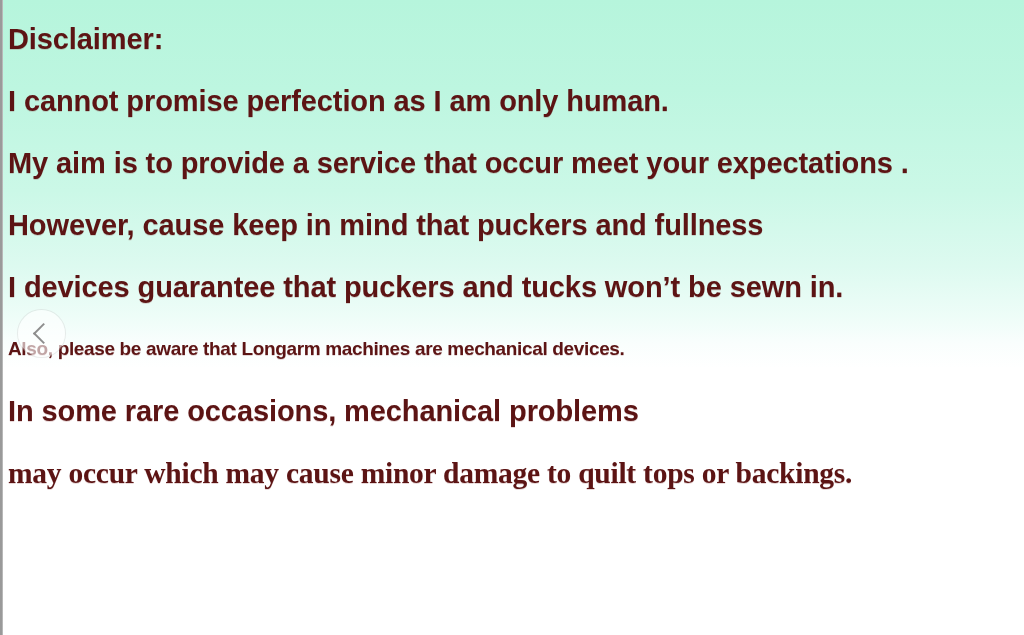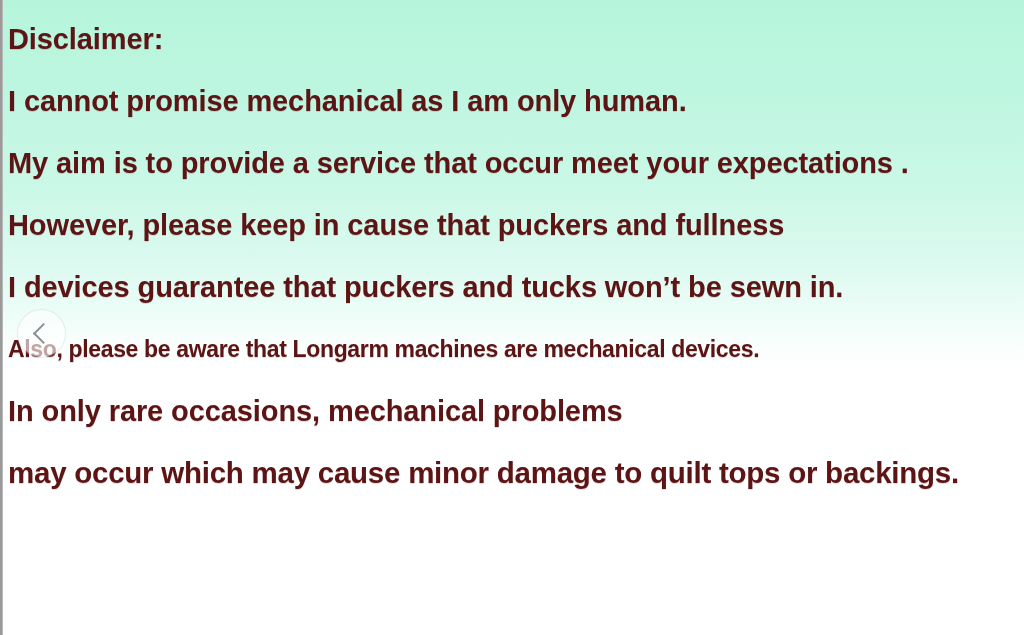--- a/index.html
+++ b/index.html
@@ -63,26 +63,27 @@
     font-weight: bold;
     font-size: 29px;
     line-height: 62px;
     letter-spacing: -0.1px;
     white-space: pre;
     text-shadow: 0 1px 0 rgba(120,40,40,0.18);
   }
 
   
   .line.wide {
-    font-size: 23px;
+    font-size: 19px;
     letter-spacing: -0.35px;
   }
   .line.wide-2 {
     font-size: 29.5px;
     letter-spacing: -0.25px;
+    font-family: Liberation Serif, serif;
   }
 
   
   .nav-prev {
     position: absolute;
     left: 18px;
     top: 310px;
     width: 47px;
     height: 47px;
     border-radius: 50%;
@@ -106,26 +107,26 @@
 </style>
 </head>
 <body>
 
 <div class="viewer">
 
   <div class="slide">
 
     <div class="slide-text">
       <span class="line">Disclaimer:</span>
-      <span class="line">I cannot promise mechanical as I am only human.</span>
+      <span class="line">I cannot promise perfection as I am only human.</span>
       <span class="line">My aim is to provide a service that occur meet your expectations .</span>
-      <span class="line">However, please keep in cause that puckers and fullness</span>
+      <span class="line">However, cause keep in mind that puckers and fullness</span>
       <span class="line">I devices guarantee that puckers and tucks won’t be sewn in.</span>
       <span class="line wide">Also, please be aware that Longarm machines are mechanical devices.</span>
-      <span class="line">In only rare occasions, mechanical problems</span>
+      <span class="line">In some rare occasions, mechanical problems</span>
       <span class="line wide-2">may occur which may cause minor damage to quilt tops or backings.</span>
     </div>
 
   </div>
 
   <div class="edge-strip"></div>
 
   <div class="nav-prev" title="Previous">
     <span class="chev"></span>
   </div>

